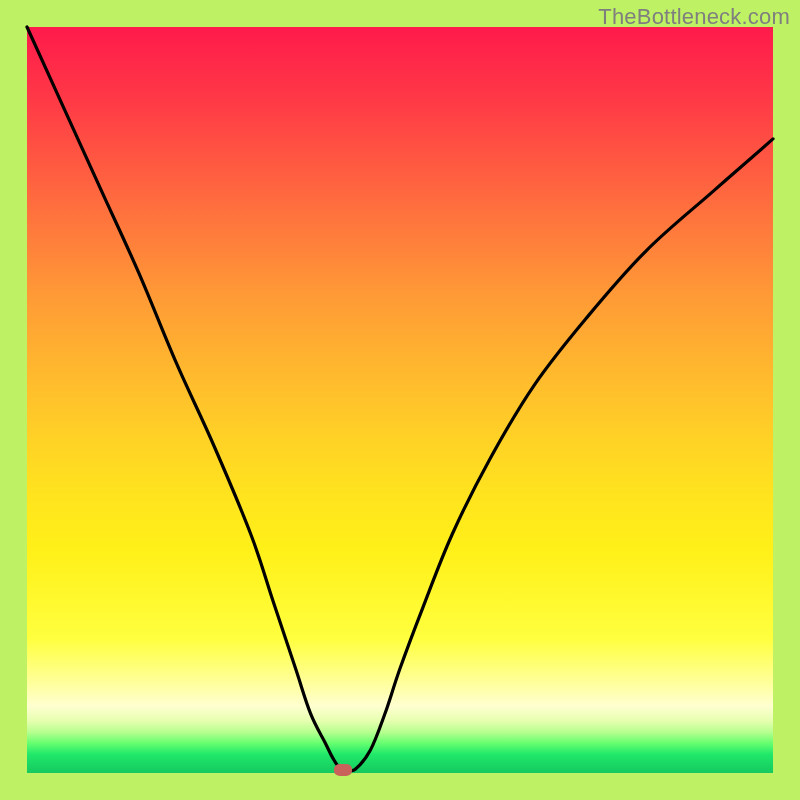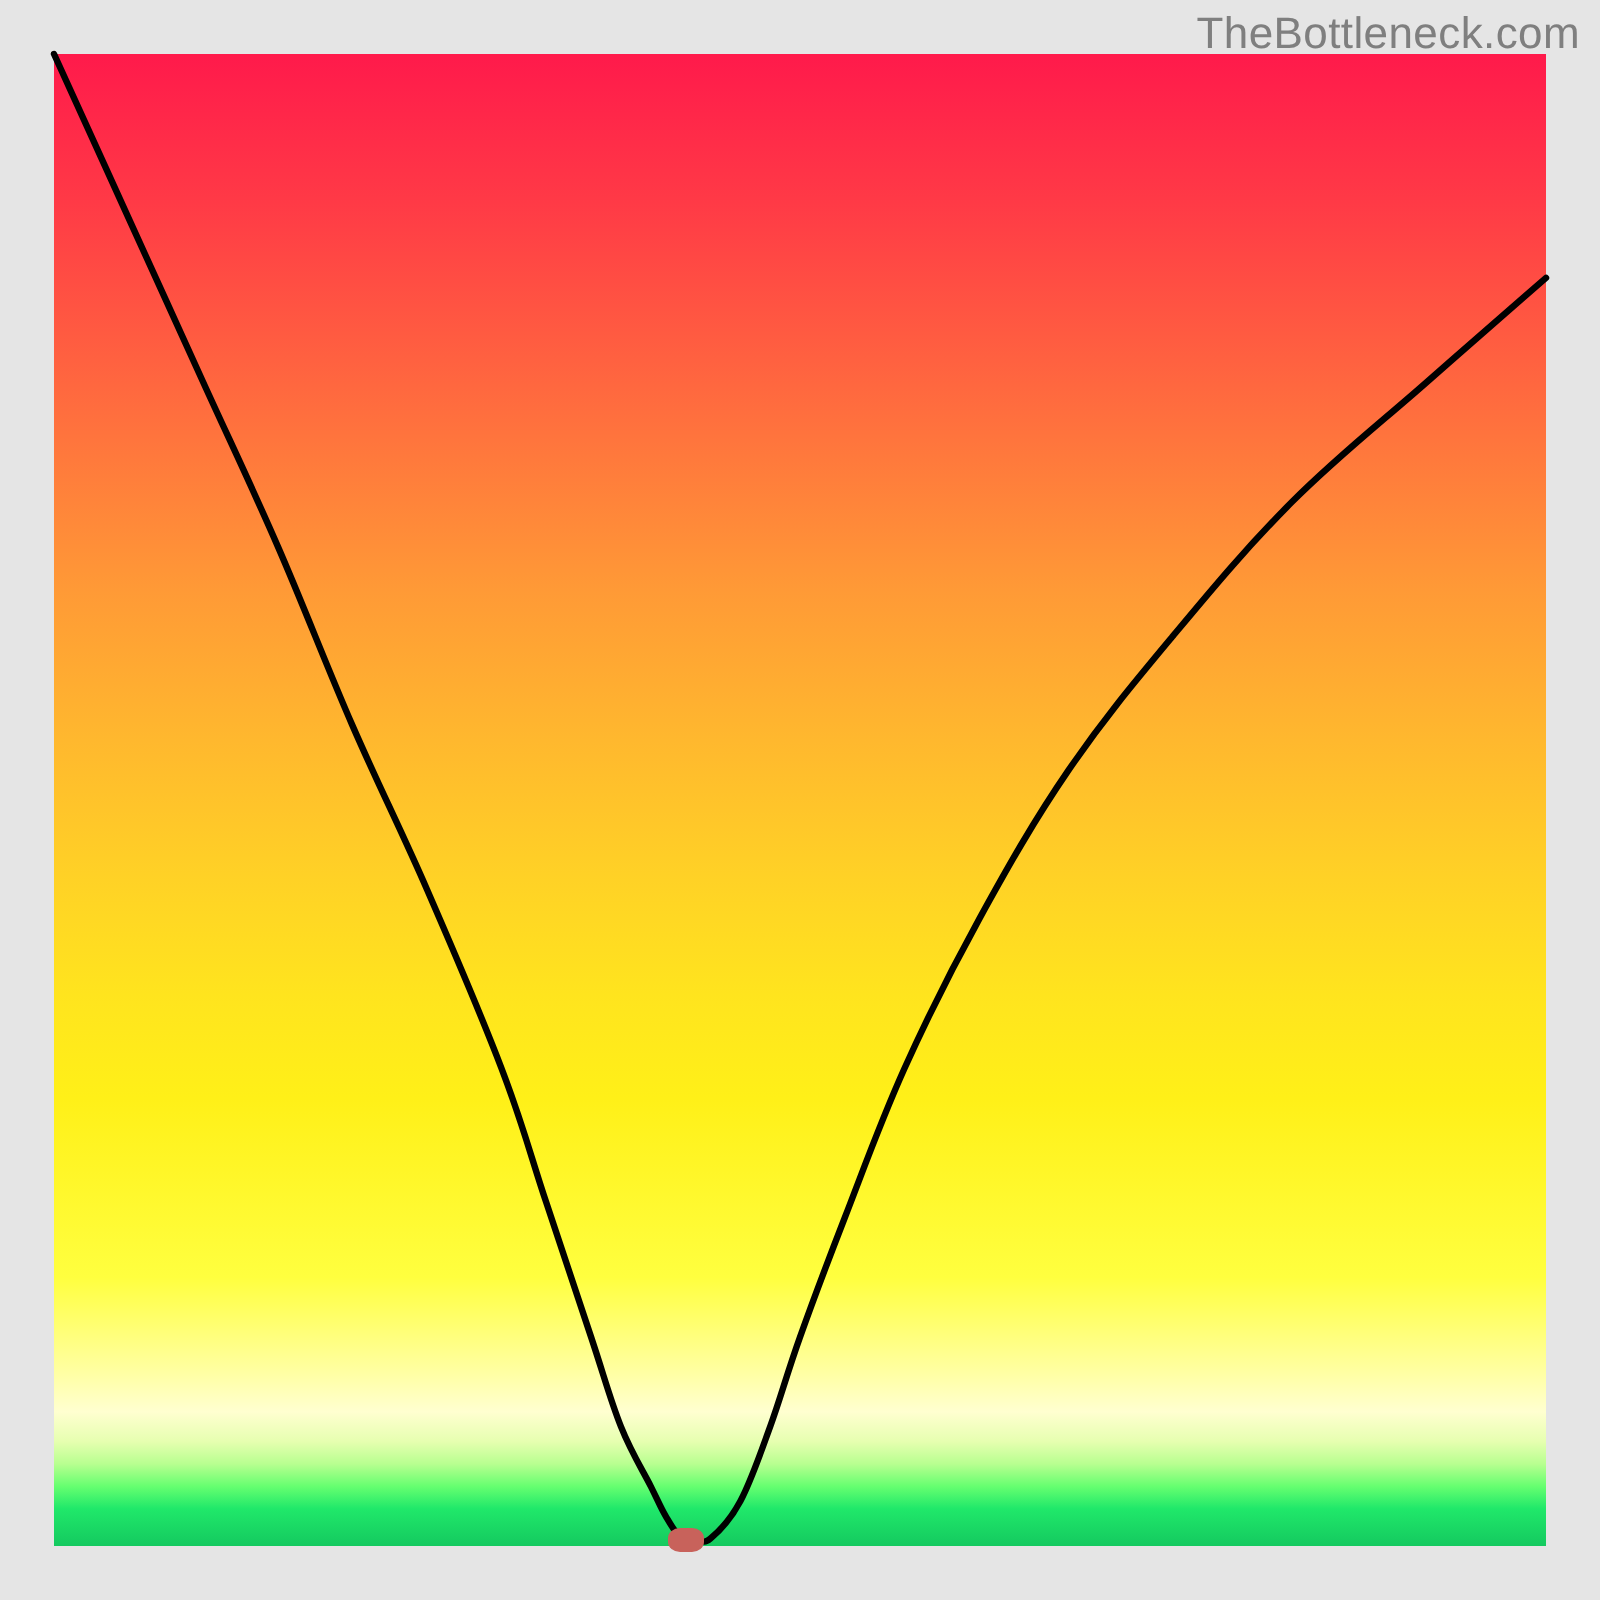--- a/index.html
+++ b/index.html
@@ -8,21 +8,21 @@
     width: 800px;
     height: 800px;
     overflow: hidden;
     background: #000;
     font-family: Arial, Helvetica, sans-serif;
   }
   .frame {
     position: relative;
     width: 800px;
     height: 800px;
-    background: #e5e5e5;
+    background: #bef264;
   }
   .plot {
     position: absolute;
     left: 27px;
     top: 27px;
     width: 746px;
     height: 746px;
     background: linear-gradient(to bottom,
       #ff1a4b 0%,
       #ff3a46 10%,

